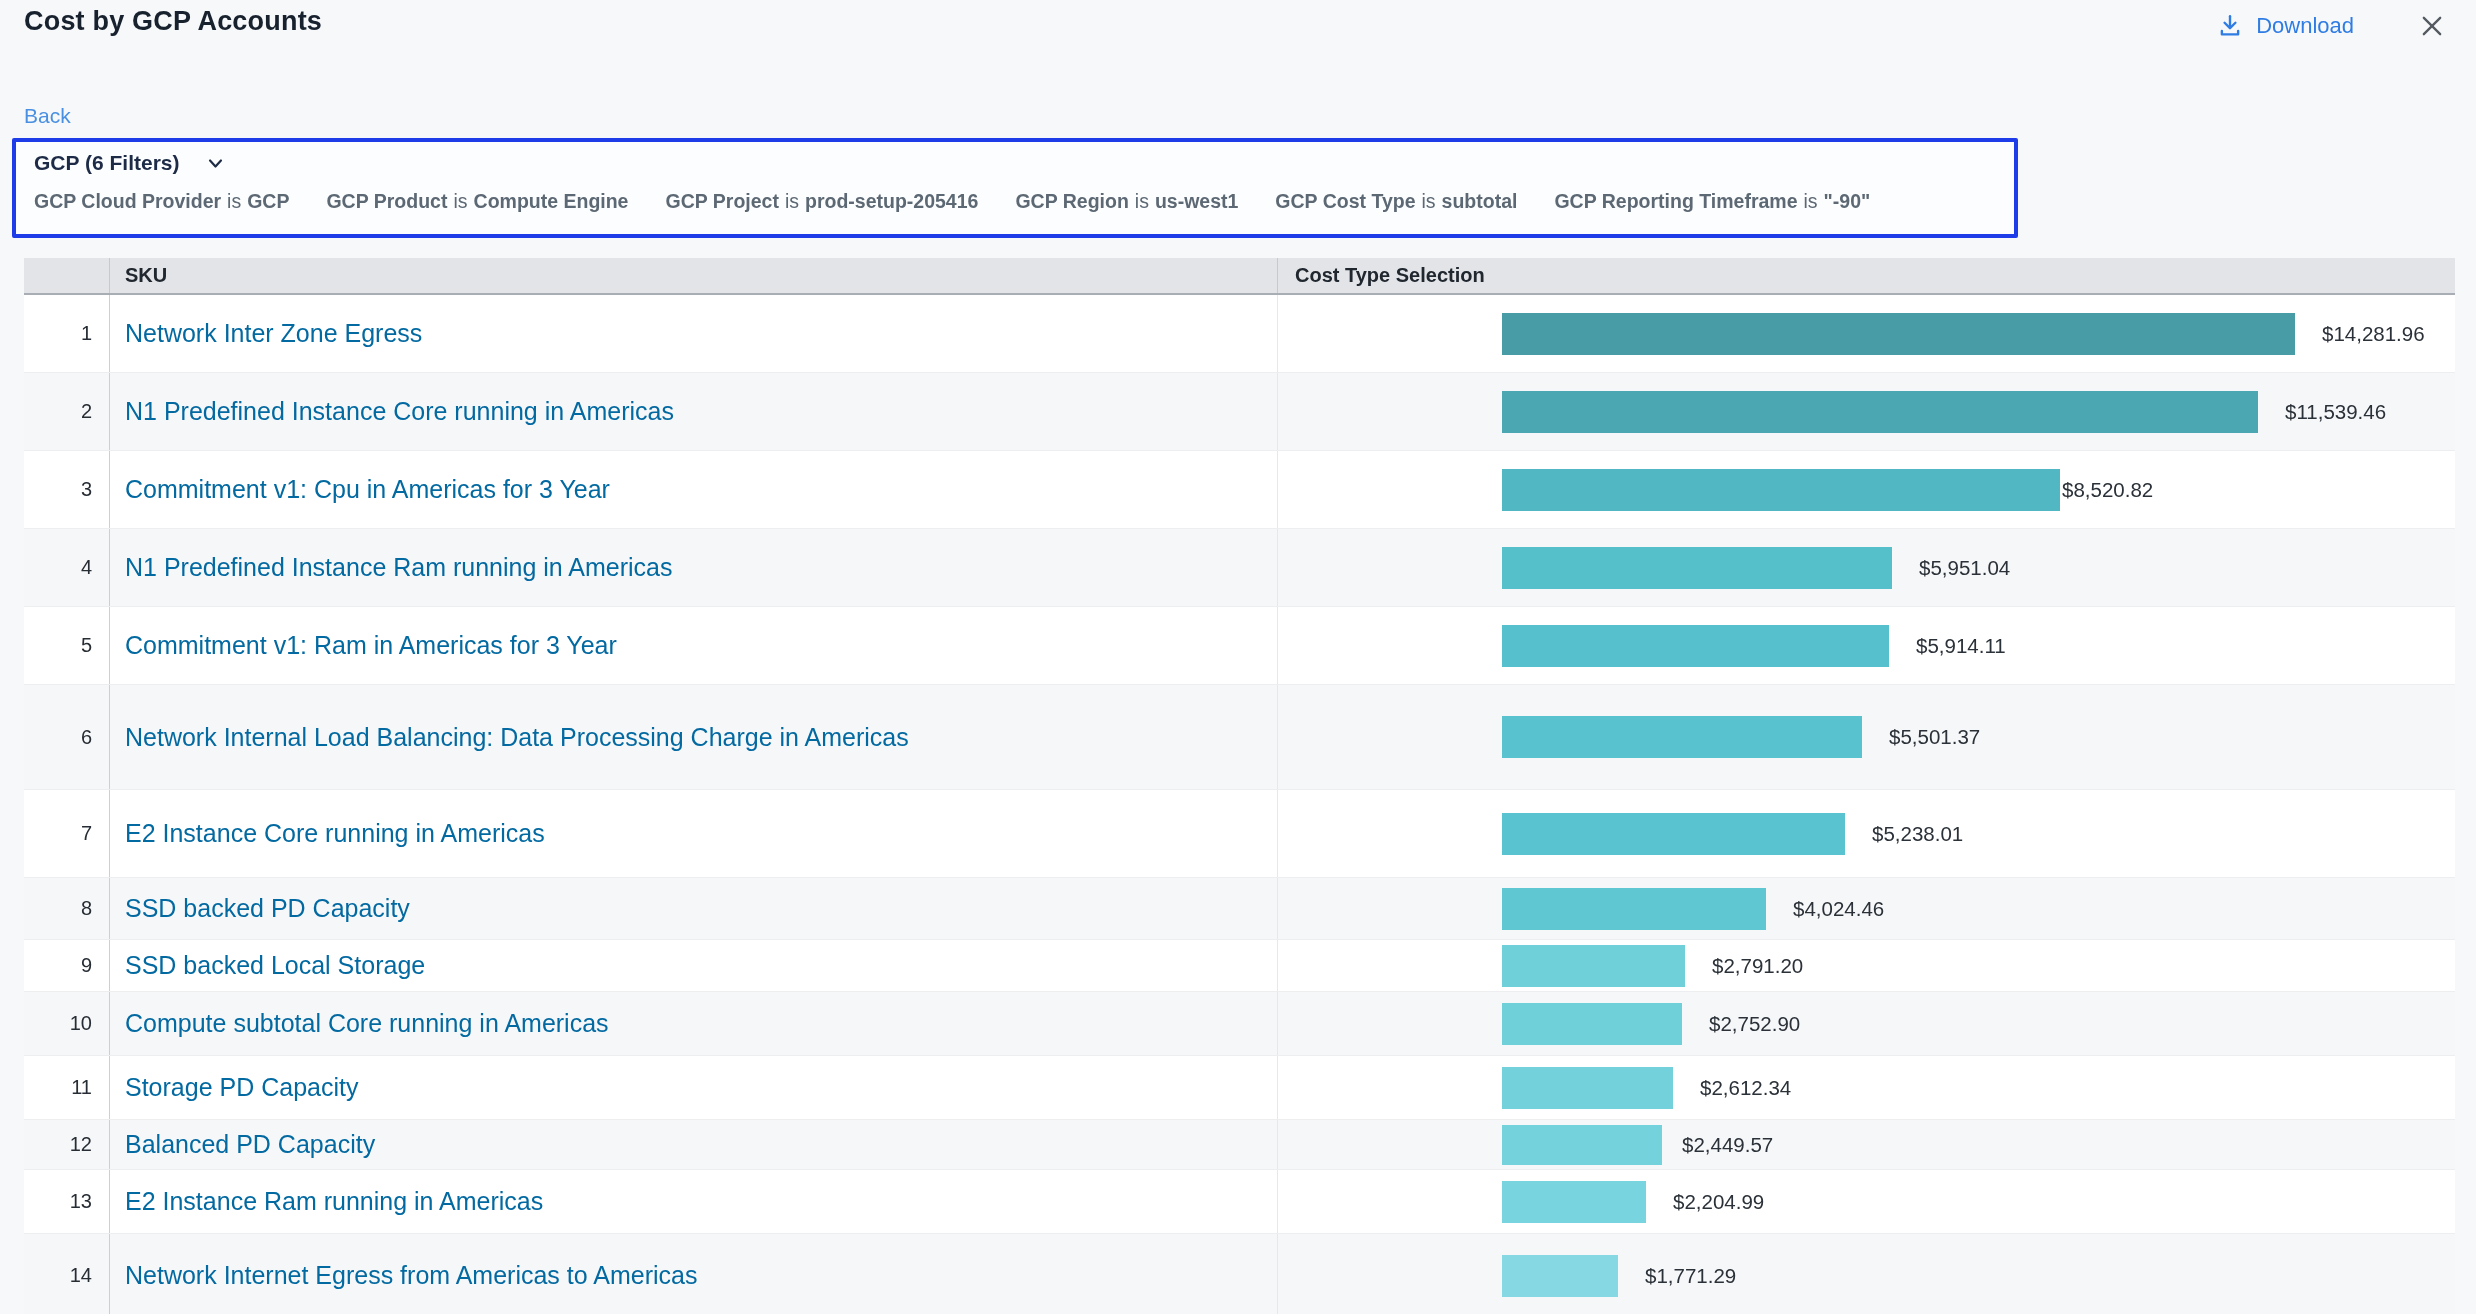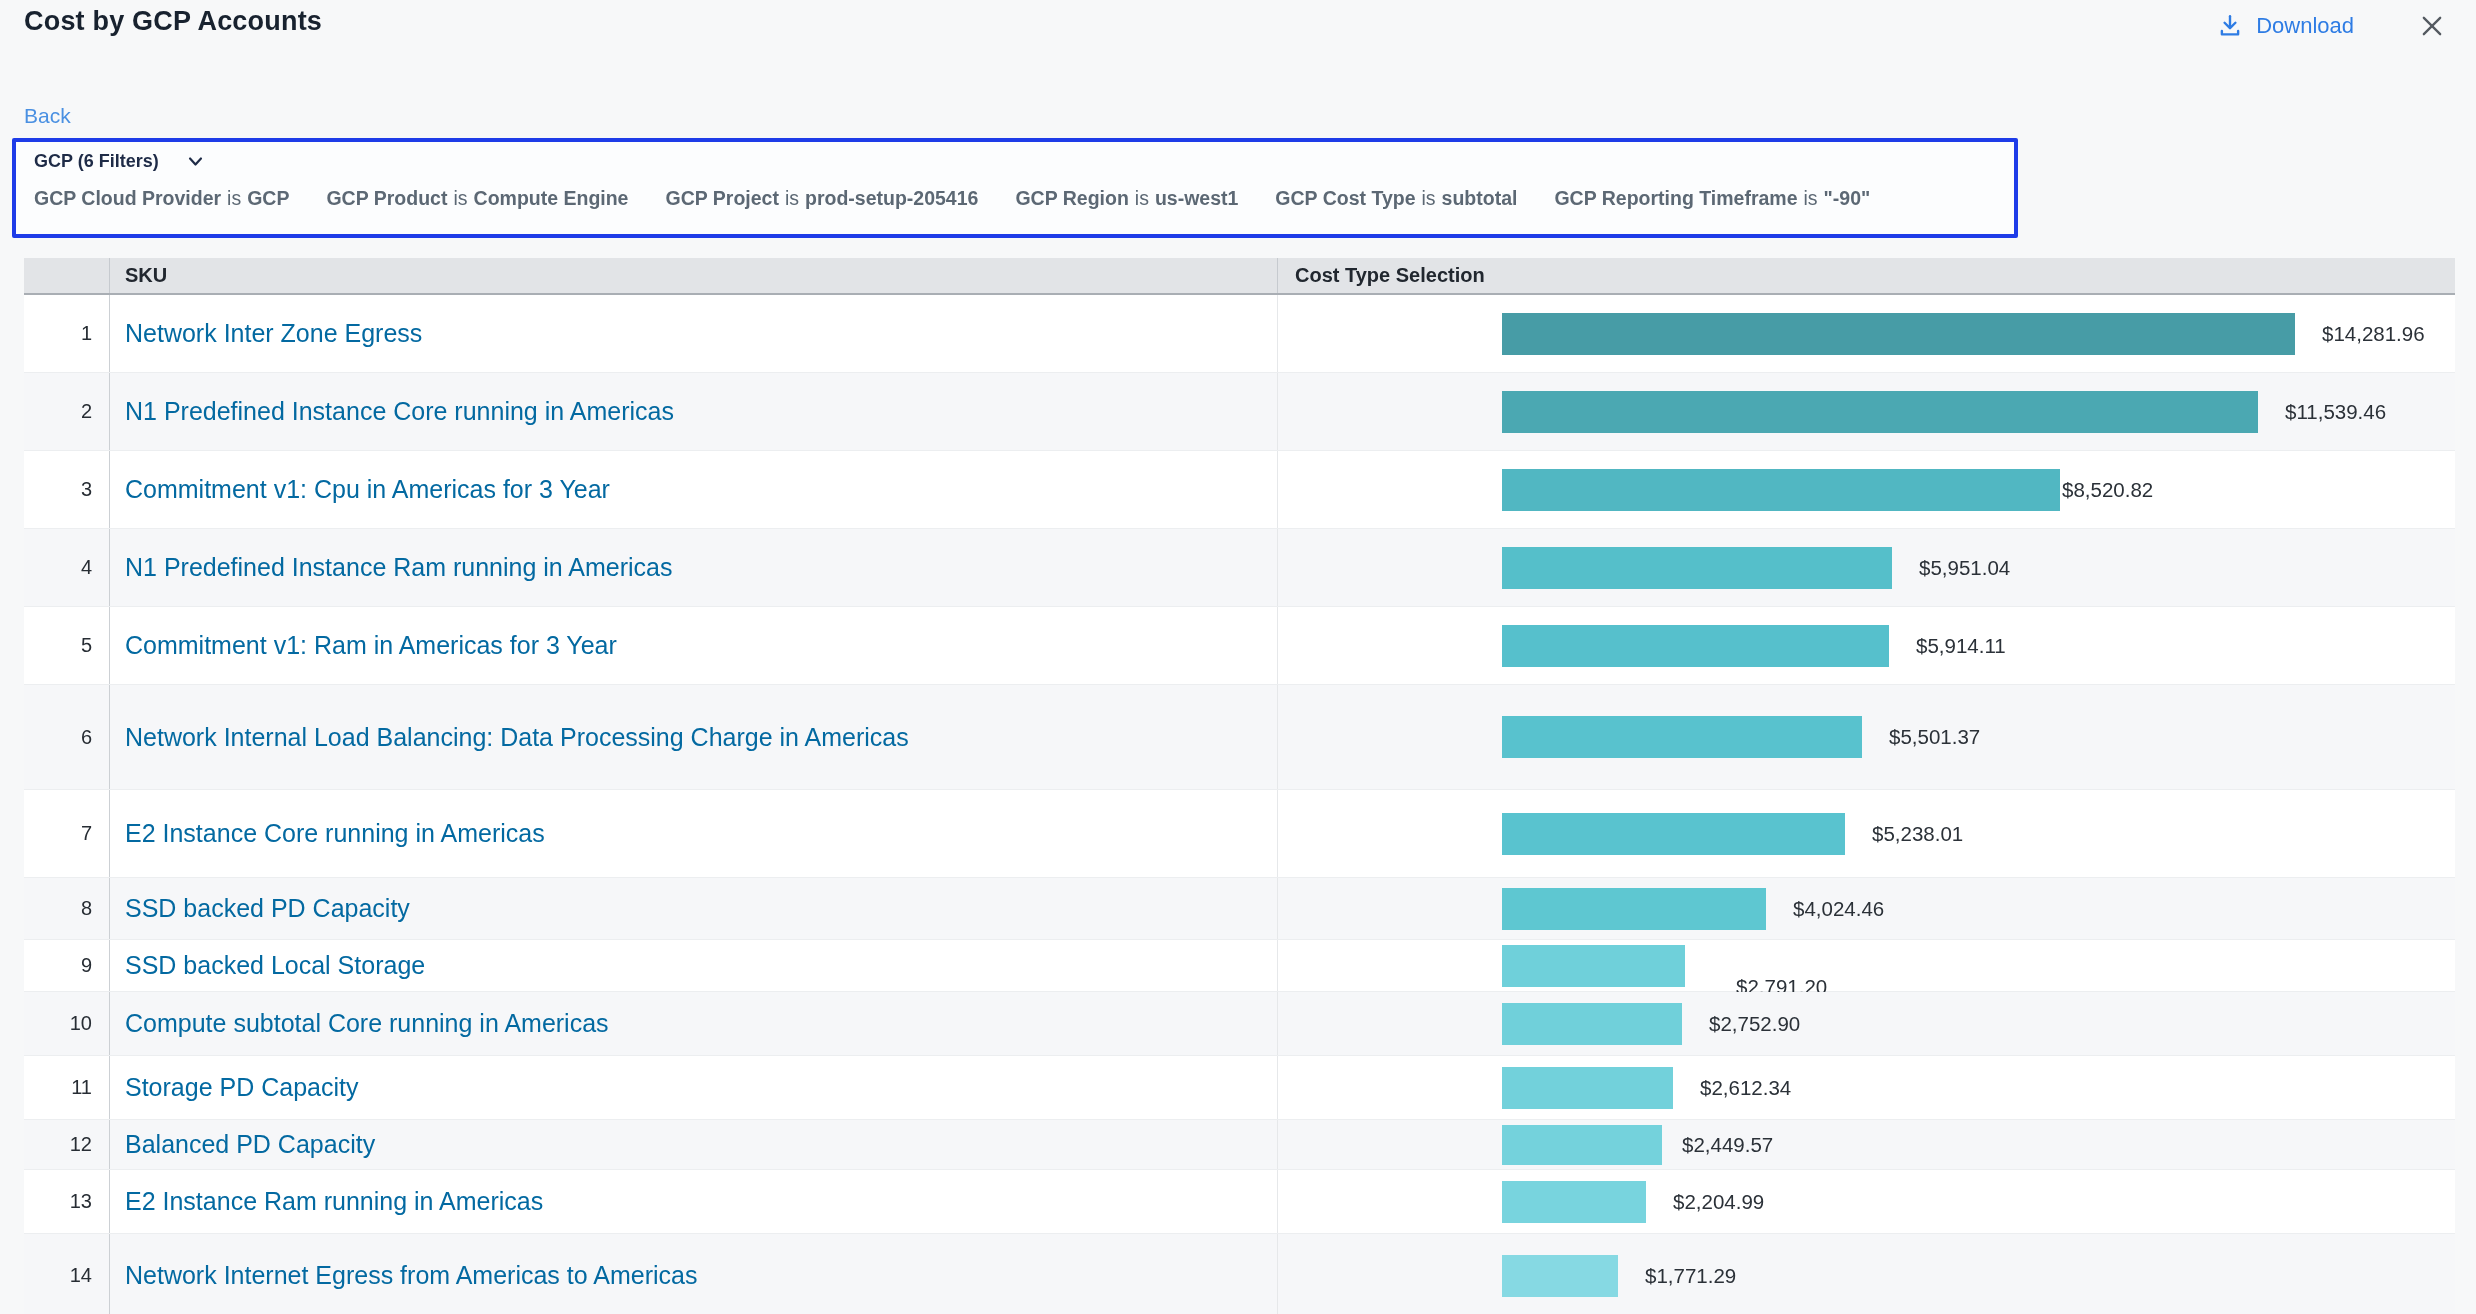--- a/index.html
+++ b/index.html
@@ -34,21 +34,21 @@
   .filter-panel {
     position: absolute; left: 12px; top: 138px;
     width: 2006px; height: 100px;
     border: 4px solid #1e3ce8;
     background: #fcfdfe;
     border-radius: 2px;
     padding: 9px 0 0 18px;
   }
   .filter-summary {
     display: inline-flex; align-items: center; gap: 28px;
-    font-size: 18px; font-weight: 600; color: #1e2b47;
+    font-size: 21px; font-weight: 600; color: #1e2b47;
     cursor: pointer;
   }
   .filter-row {
     display: flex; gap: 37px; margin-top: 15px;
     white-space: nowrap; overflow: hidden;
   }
   .filter-item {
     display: inline-flex; gap: 6px;
     font-size: 19.5px; color: #5c6874; cursor: pointer;
   }
@@ -239,21 +239,21 @@
     <div class="col-barc">
       <div class="bar" style="width: 264px; height: 42px; background: rgb(94, 199, 209);"></div>
       <div class="amount" style="left: 515px;">$4,024.46</div>
     </div>
   </div>
       <div class="trow" style="height: 52px;">
     <div class="col-num">9</div>
     <div class="col-sku">SSD backed Local Storage</div>
     <div class="col-barc">
       <div class="bar" style="width: 183px; height: 42px; background: rgb(111, 208, 218);"></div>
-      <div class="amount" style="left: 458px; margin-top: 21px;">$2,791.20</div>
+      <div class="amount" style="left: 434px;">$2,791.20</div>
     </div>
   </div>
       <div class="trow alt" style="height: 64px;">
     <div class="col-num">10</div>
     <div class="col-sku">Compute subtotal Core running in Americas</div>
     <div class="col-barc">
       <div class="bar" style="width: 180px; height: 42px; background: rgb(112, 208, 218);"></div>
       <div class="amount" style="left: 431px;">$2,752.90</div>
     </div>
   </div>

